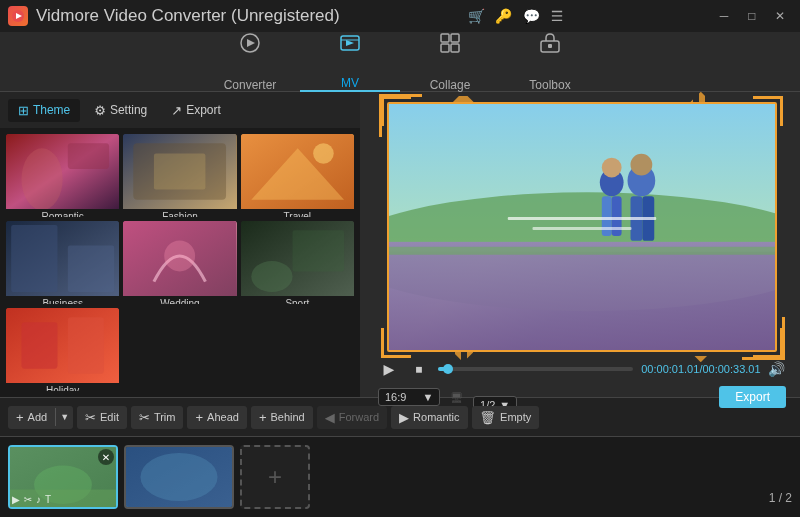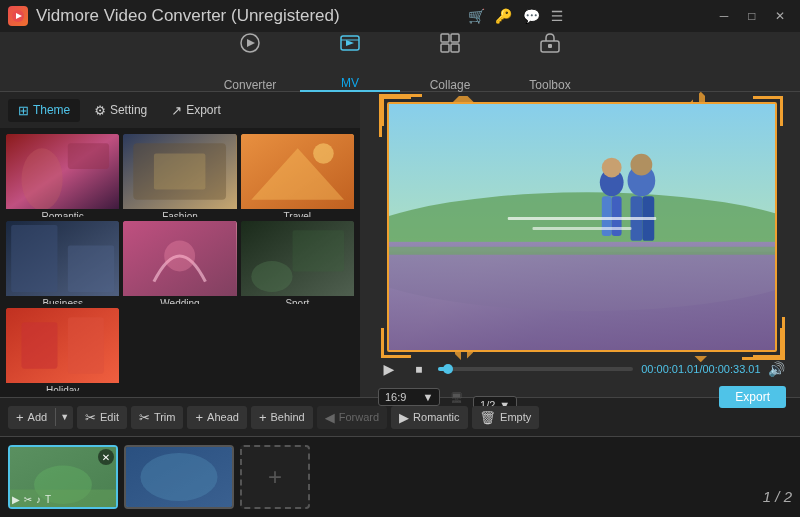--- a/index.html
+++ b/index.html
@@ -450,25 +450,24 @@
       display: flex;
       align-items: center;
       justify-content: center;
       color: #555;
       font-size: 24px;
       cursor: pointer;
       background: #222;
     }
     .page-count {
       color: #aaa;
-      font-size: 15px;
+      font-size: 12px;
       margin-left: auto;
       align-self: flex-end;
       padding-bottom: 4px;
-      font-style: italic;
     }
 
     
     ::-webkit-scrollbar { width: 6px; height: 6px; }
     ::-webkit-scrollbar-track { background: #1a1a1a; }
     ::-webkit-scrollbar-thumb { background: #555; border-radius: 3px; }
 
     .scroll-divider {
       width: 4px;
       height: 100%;

